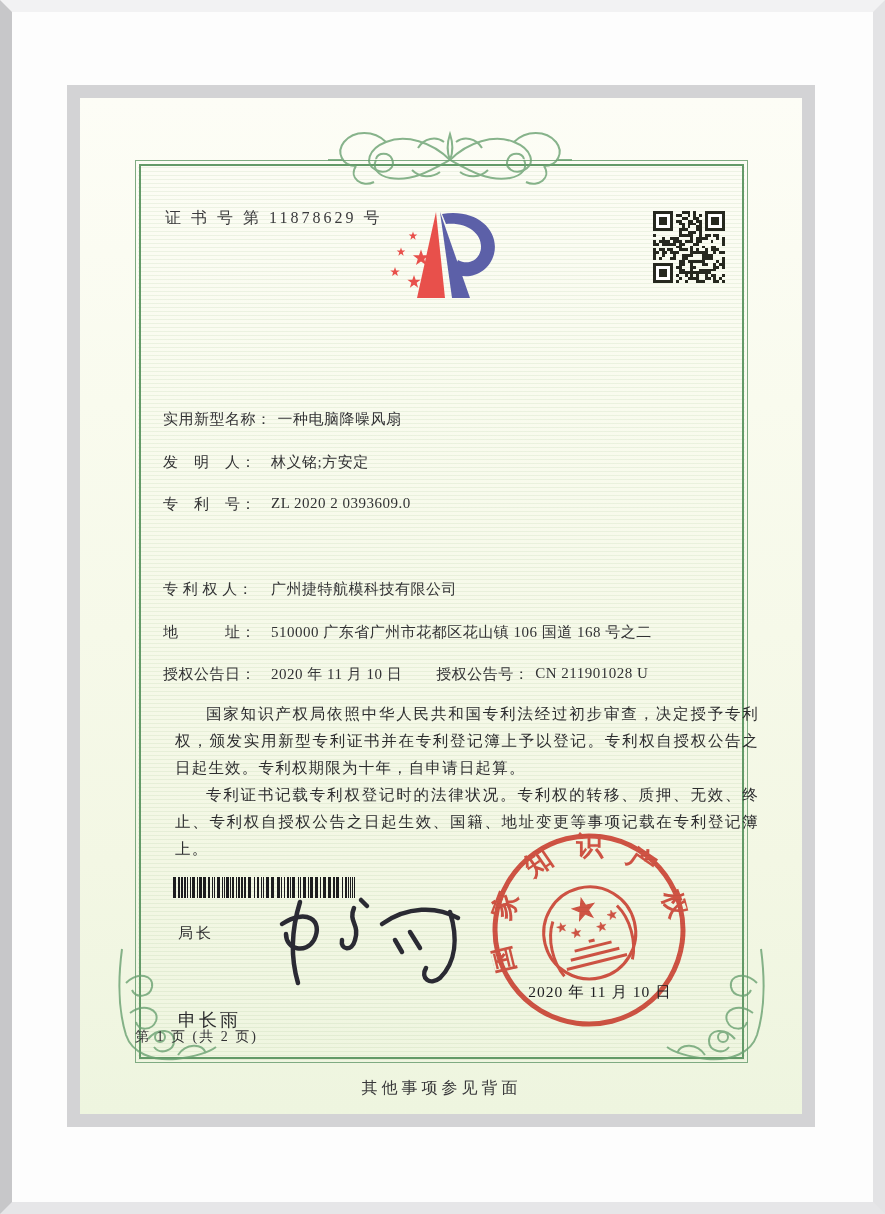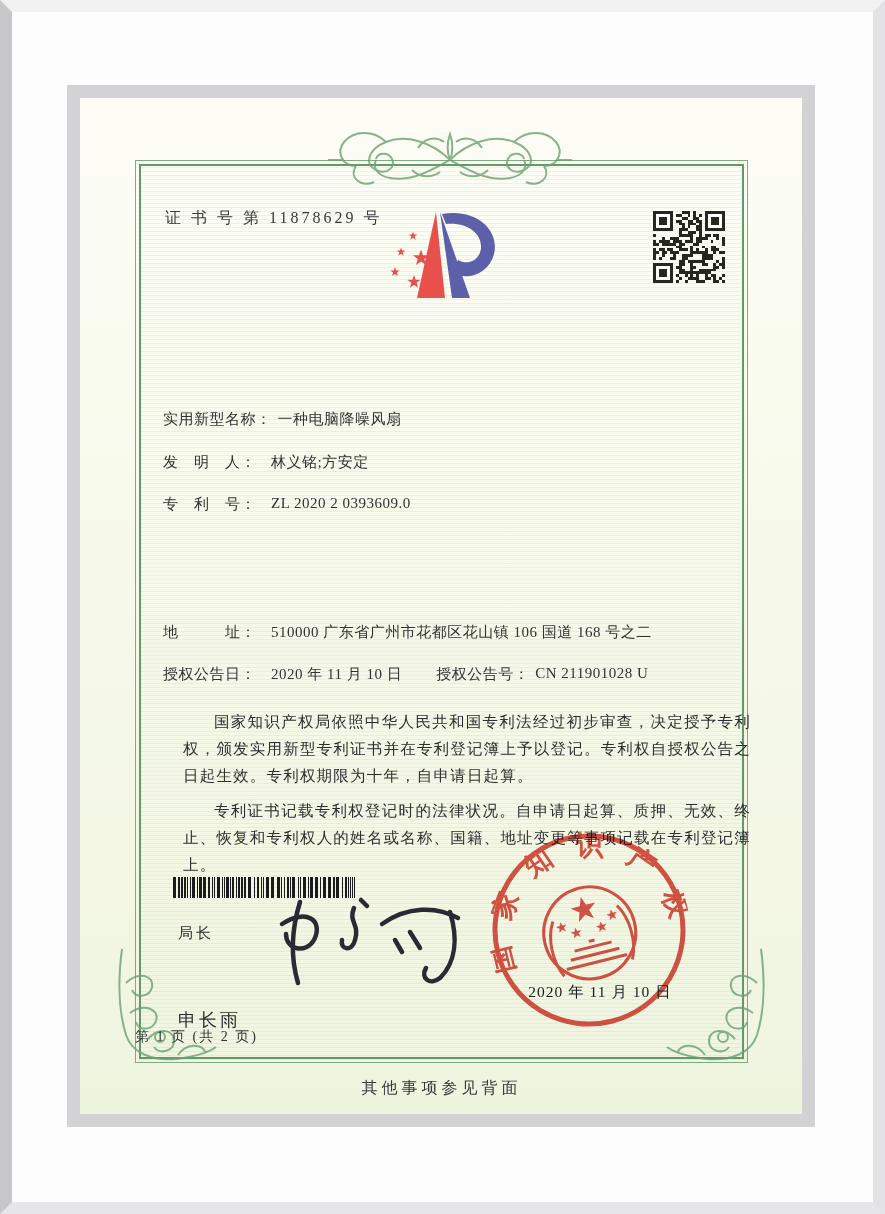--- a/index.html
+++ b/index.html
@@ -23,21 +23,21 @@
   .abs{position:absolute;}
   .cert-number{left:85px;top:110px;font-size:16px;letter-spacing:3px;color:#3a3a3c;}
   .title{left:55px;top:220px;width:613px;text-align:center;font-size:37px;font-weight:600;
     letter-spacing:9px;color:#2d2d2f;}
   .field{position:absolute;left:83px;display:flex;font-size:15px;color:#323234;letter-spacing:.5px;white-space:nowrap;}
   .flabel{flex:none;min-width:102px;}
   .fvalue{margin-left:6px;}
   .grant2{margin-left:34px;}
   .body-text{left:95px;top:602px;width:584px;font-size:15.5px;line-height:27px;
     letter-spacing:1.2px;color:#2e2e30;text-align:justify;}
-  .body-text p{margin:8px;text-indent:2em;}
+  .body-text p{margin:0;text-indent:2em;}
   .barcode{left:93px;top:779px;width:184px;height:21px;}
   .signer-role{left:98px;top:826px;font-size:15px;letter-spacing:3px;color:#2c2c2e;}
   .signer-name{left:98px;top:910px;font-size:18px;letter-spacing:3px;color:#2c2c2e;}
   .signature{left:182px;top:790px;width:210px;height:105px;}
   .seal{left:408px;top:731px;width:202px;height:202px;transform:rotate(-14deg);
     mix-blend-mode:multiply;opacity:.92;}
   .seal-date{left:430px;top:884px;width:180px;text-align:center;font-size:15.5px;
     letter-spacing:1px;color:#1d1d20;z-index:5;}
   .page-num{left:55px;top:930px;width:613px;text-align:left;font-size:14px;
     letter-spacing:2px;color:#333335;}
@@ -360,34 +360,38 @@
       <span class="fvalue">一种电脑降噪风扇</span>
     </div>
     <div class="field" style="top:355px">
       <span class="flabel">发　明　人：</span>
       <span class="fvalue">林义铭;方安定</span>
     </div>
     <div class="field" style="top:397px">
       <span class="flabel">专　利　号：</span>
       <span class="fvalue">ZL 2020 2 0393609.0</span>
     </div>
+    <div class="field" style="top:482px">
+      <span class="flabel">专 利 权 人：</span>
+      <span class="fvalue">广州捷特航模科技有限公司</span>
+    </div>
     <div class="field" style="top:525px">
       <span class="flabel">地　　　址：</span>
       <span class="fvalue">510000 广东省广州市花都区花山镇 106 国道 168 号之二</span>
     </div>
     <div class="field" style="top:567px">
       <span class="flabel">授权公告日：</span>
       <span class="fvalue">2020 年 11 月 10 日</span>
       <span class="grant2">授权公告号：</span>
       <span class="fvalue">CN 211901028 U</span>
     </div>
 
     <div class="abs body-text">
       <p>国家知识产权局依照中华人民共和国专利法经过初步审查，决定授予专利权，颁发实用新型专利证书并在专利登记簿上予以登记。专利权自授权公告之日起生效。专利权期限为十年，自申请日起算。</p>
-      <p>专利证书记载专利权登记时的法律状况。自申请日起算、质押、无效、终止、恢复和专利权人的姓名或名称、国籍、地址变更等事项记载在专利登记簿上。</p>
+      <p>专利证书记载专利权登记时的法律状况。专利权的转移、质押、无效、终止、专利权自授权公告之日起生效、国籍、地址变更等事项记载在专利登记簿上。</p>
     </div>
 
     <svg class="abs barcode" viewBox="0 0 184 21" preserveAspectRatio="none">
       <g id="bc-bars" fill="#1c1c1e">
           <rect x="0" y="0" width="3" height="21"></rect>
           <rect x="5" y="0" width="2" height="21"></rect>
           <rect x="8" y="0" width="2" height="21"></rect>
           <rect x="11" y="0" width="2" height="21"></rect>
           <rect x="14" y="0" width="1" height="21"></rect>
           <rect x="17" y="0" width="1" height="21"></rect>

